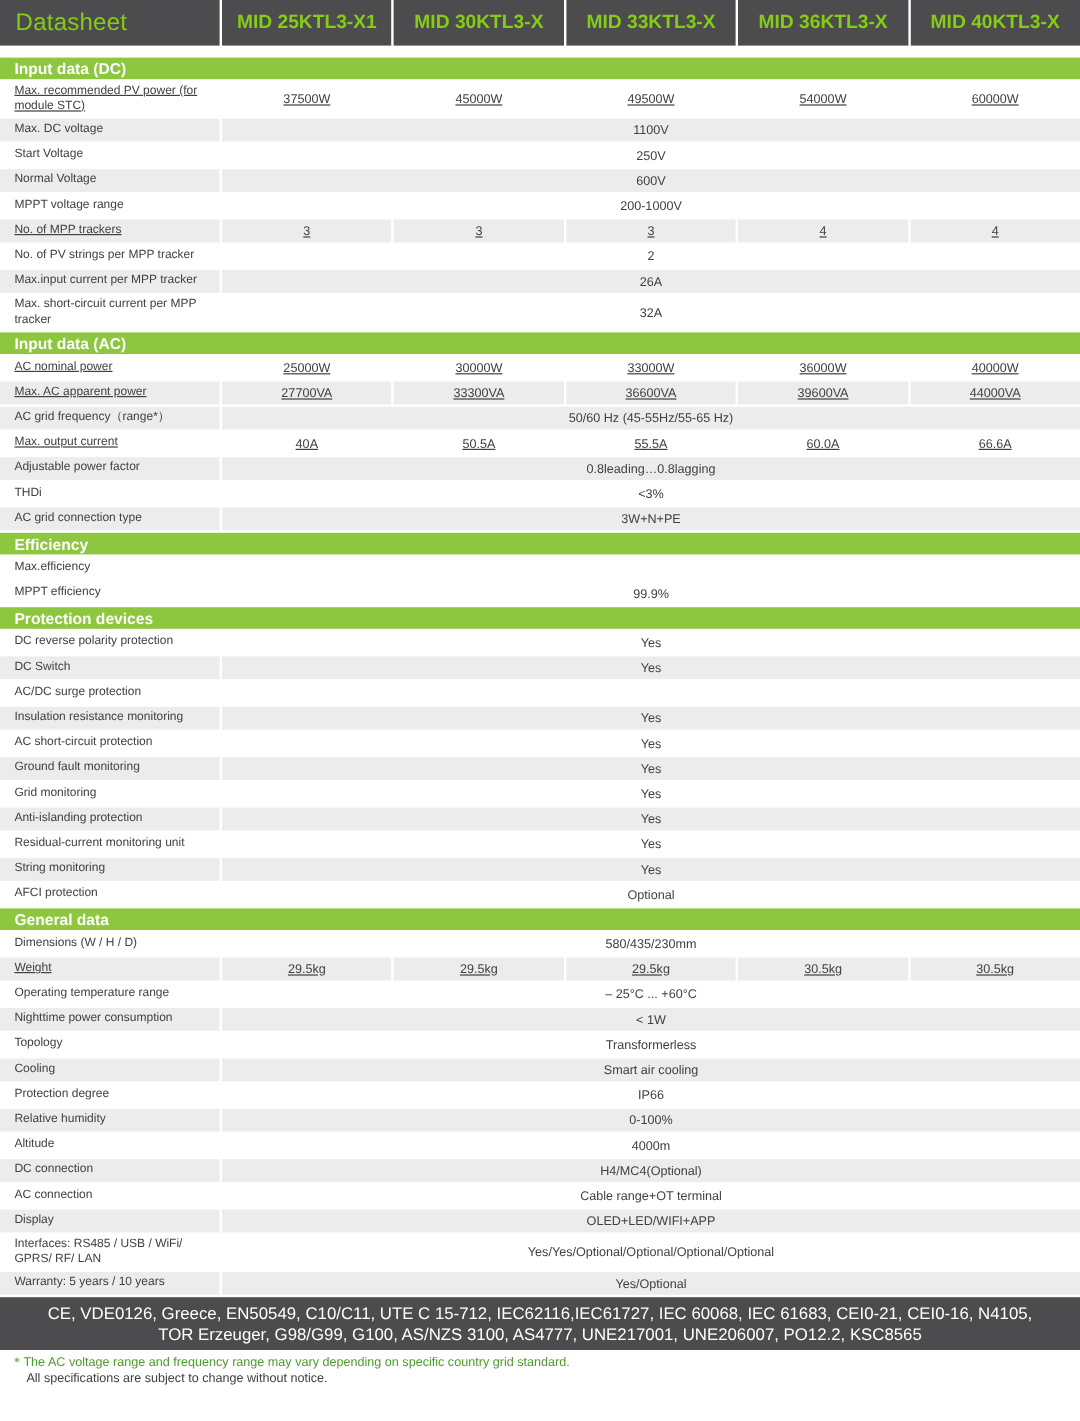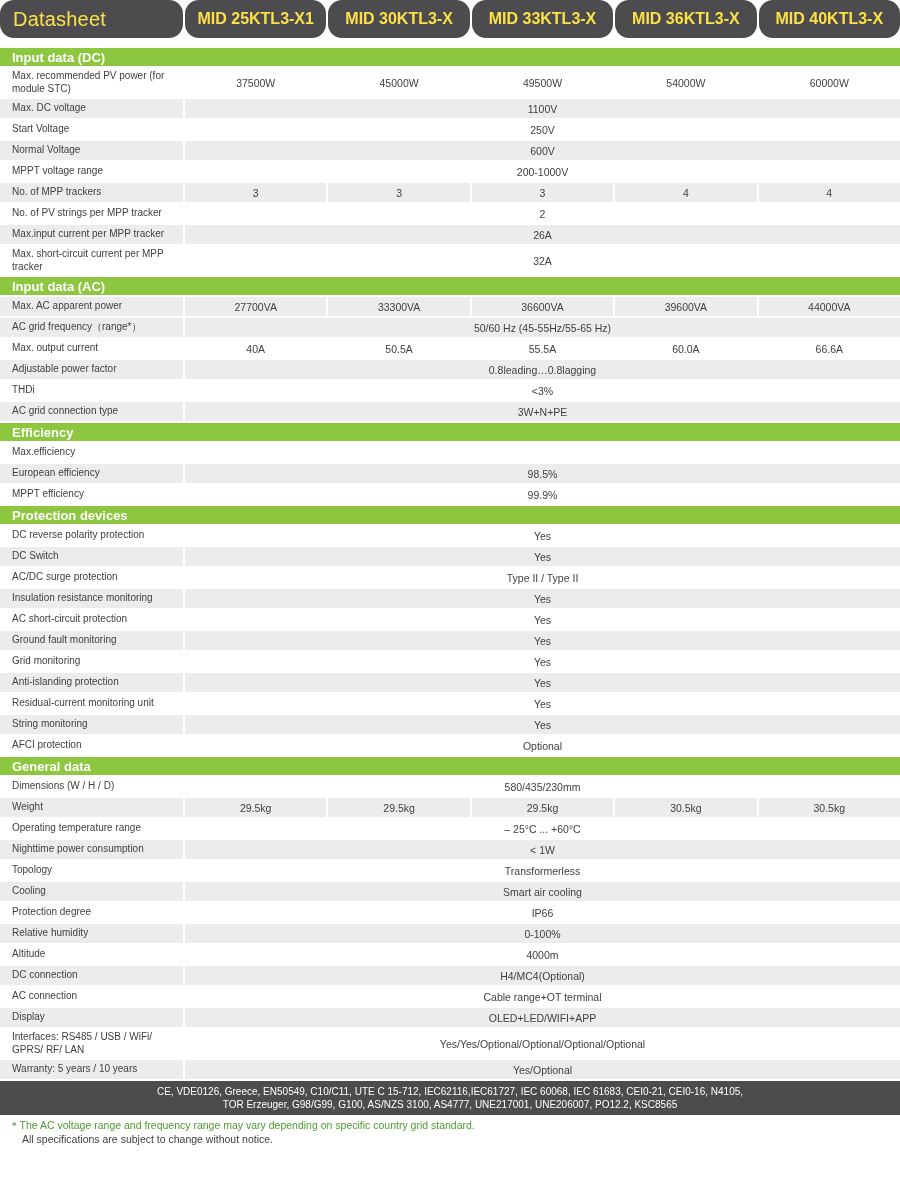--- a/index.html
+++ b/index.html
@@ -14,25 +14,24 @@
   
   .top-header {
     display: grid;
     grid-template-columns: 183px repeat(5, 1fr);
     column-gap: 2px;
     height: 38px;
     margin-bottom: 10px;
   }
   .top-header > div {
     background: #4c4c4e;
-    color: #fde047;
+    color: #84cc16;
     display: flex;
     align-items: center;
     justify-content: center;
-    border-radius: 14px;
   }
   .title-cell {
     justify-content: flex-start !important;
     padding-left: 13px;
     font-size: 20px;
     font-weight: 500;
     letter-spacing: 0.2px;
   }
   .model-cell { font-size: 16px; font-weight: bold; white-space: nowrap; }
 
@@ -48,21 +47,21 @@
     padding-left: 12px;
     margin-bottom: 2px;
   }
 
   
   .row {
     display: grid;
     column-gap: 2px;
     margin-bottom: 2px;
   }
-  .row.cols { grid-template-columns: 183px repeat(5, 1fr); }
+  .row.cols { grid-template-columns: 183px repeat(5, 1fr); text-decoration: underline; }
   .row.span { grid-template-columns: 183px 1fr; }
   .row > div {
     background: #fff;
     min-height: 19px;
     display: flex;
     align-items: center;
   }
   .row.alt > div { background: #ececec; }
   .row .lbl {
     font-size: 10px;
@@ -74,21 +73,21 @@
     justify-content: center;
     text-align: center;
     padding: 1px 2px;
   }
 
   
   .cert-bar {
     background: #4c4c4e;
     color: #fff;
     text-align: center;
-    font-size: 10px;
+    font-size: 14px;
     line-height: 1.3;
     padding: 4px 10px 4px 10px;
   }
 
   
   .footnotes { padding: 4px 0 0 9px; font-size: 10.5px; line-height: 1.3; }
   .fn-green { color: #4e9b2e; }
   .fn-dark { color: #414042; padding-left: 13px; }
 </style>
 </head>
@@ -147,20 +146,28 @@
       </div>
       <div class="row span alt">
         <div class="lbl">Max.input current per MPP tracker</div>
         <div class="val">26A</div>
       </div>
       <div class="row span">
         <div class="lbl">Max. short-circuit current per MPP tracker</div>
         <div class="val">32A</div>
       </div>
       <div class="section-bar">Input data (AC)</div>
+      <div class="row cols">
+        <div class="lbl">AC nominal power</div>
+        <div class="val">25000W</div>
+        <div class="val">30000W</div>
+        <div class="val">33000W</div>
+        <div class="val">36000W</div>
+        <div class="val">40000W</div>
+      </div>
       <div class="row cols alt">
         <div class="lbl">Max. AC apparent power</div>
         <div class="val">27700VA</div>
         <div class="val">33300VA</div>
         <div class="val">36600VA</div>
         <div class="val">39600VA</div>
         <div class="val">44000VA</div>
       </div>
       <div class="row span alt">
         <div class="lbl">AC grid frequency（range*）</div>
@@ -183,40 +190,35 @@
         <div class="val">&lt;3%</div>
       </div>
       <div class="row span alt">
         <div class="lbl">AC grid connection type</div>
         <div class="val">3W+N+PE</div>
       </div>
       <div class="section-bar">Efficiency</div>
       <div class="row span">
         <div class="lbl">Max.efficiency</div>
       </div>
-      <div class="row span alt">
-        <div class="lbl">European efficiency</div>
-        <div class="val">98.5%</div>
-      </div>
       <div class="row span">
         <div class="lbl">MPPT efficiency</div>
         <div class="val">99.9%</div>
       </div>
       <div class="section-bar">Protection devices</div>
       <div class="row span">
         <div class="lbl">DC reverse polarity protection</div>
         <div class="val">Yes</div>
       </div>
       <div class="row span alt">
         <div class="lbl">DC Switch</div>
         <div class="val">Yes</div>
       </div>
       <div class="row span">
         <div class="lbl">AC/DC surge protection</div>
-        <div class="val">Type II / Type II</div>
       </div>
       <div class="row span alt">
         <div class="lbl">Insulation resistance monitoring</div>
         <div class="val">Yes</div>
       </div>
       <div class="row span">
         <div class="lbl">AC short-circuit protection</div>
         <div class="val">Yes</div>
       </div>
       <div class="row span alt">

